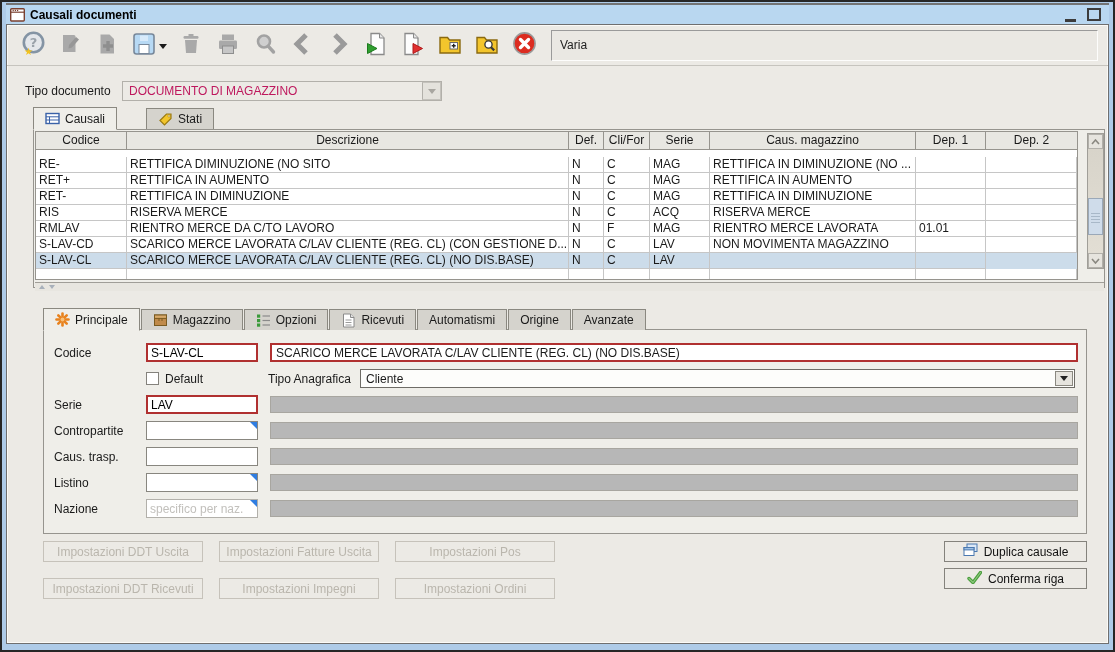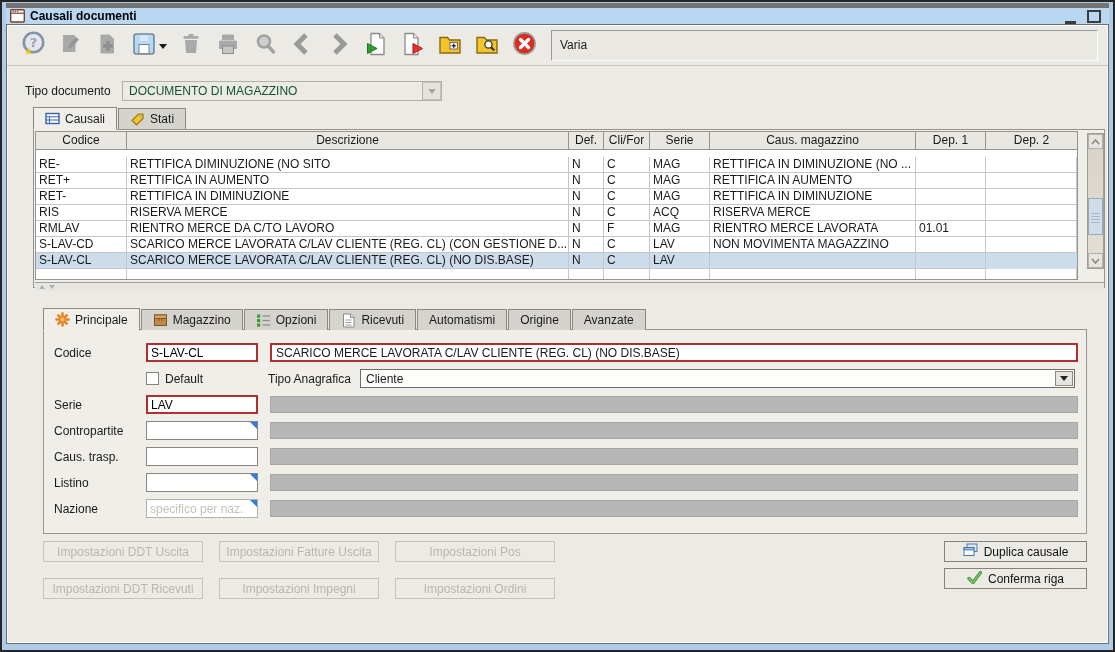--- a/index.html
+++ b/index.html
@@ -1,50 +1,50 @@
 <!DOCTYPE html>
 <html><head>
 <meta charset="utf-8">
 <style>
   * { box-sizing: border-box; margin: 0; padding: 0; }
   html,body { width:1115px; height:652px; }
   body { font-family: "Liberation Sans", "DejaVu Sans", sans-serif; font-size:12px; color:#1a1a1a; background:#888; }
 
   
   .win { position:relative; width:1115px; height:652px; border:2px solid #262626; background:#aecbe8; padding:1px 4px 5px 4px; }
-  .titlebar { height:21px; display:flex; align-items:center; gap:5px; padding:4px 4px; background:#b9d7f0; border-top:5px solid #737373; }
+  .titlebar { height:21px; display:flex; align-items:center; gap:5px; padding:4px 4px; background:#b9d7f0; border-top:2px solid #737373; }
   .title-text { font-weight:bold; font-size:12px; color:#000; }
   .tb-spacer { flex:1; }
   .winbtn { display:inline-block; cursor:default; }
   .btn-min { width:11px; height:3px; background:#3c3c3c; margin:12px 6px 0 0; }
   .btn-max { width:14px; height:13px; border:2px solid #3c3c3c; margin-right:4px; }
 
   .inner { height:calc(100% - 22px); background:#eceae5; border:1px solid #6f6f6f; box-shadow:inset 0 0 0 1px #fbfaf7; overflow:hidden; }
 
   
   .toolbar { height:41px; display:flex; align-items:center; gap:9px; padding:0 10px 0 12px; border-bottom:1px solid #c6c4be; }
   .tool-btn { width:28px; height:28px; display:flex; align-items:center; justify-content:center; flex:0 0 auto; }
   .tool-btn.save { width:38px; }
   .dd-arrow { width:0; height:0; border:4px solid transparent; border-top:5px solid #1a1a1a; margin:6px 0 0 2px; }
   .status-field { flex:1; height:31px; margin-left:4px; background:#eae8e3; border:1px solid; border-color:#9a9a9a #fdfdfc #fdfdfc #9a9a9a; display:flex; align-items:center; padding-left:8px; color:#222; }
 
   
   .tipo-row { display:flex; align-items:center; margin:15px 10px 0 18px; height:20px; }
   .tipo-label { width:97px; }
-  .combo-dis { width:320px; height:20px; border:1px solid #b2b0aa; background:#eceae5; color:#14532d; display:flex; align-items:center; padding-left:6px; }
+  .combo-dis { width:320px; height:20px; border:1px solid #b2b0aa; background:#eceae5; color:#be185d; display:flex; align-items:center; padding-left:6px; }
   .combo-dis .arrow-btn { margin-left:auto; width:19px; height:18px; border:1px solid #c4c2bc; border-left:1px solid #b2b0aa; background:#e4e2dc; display:flex; align-items:center; justify-content:center; }
   .arr-down-gray { width:0; height:0; border:4px solid transparent; border-top:5px solid #a8a6a0; margin-top:4px; }
   .arr-down-dark { width:0; height:0; border:4px solid transparent; border-top:5px solid #222; margin-top:4px; }
 
   
   .tabs-row { display:flex; align-items:flex-end; height:23px; position:relative; z-index:3; }
   .tabs-row .tab { height:21px; display:flex; align-items:center; gap:5px; padding:0 11px; background:#d5d3cd; border:1px solid #8a8880; border-bottom:none; margin-right:1px; white-space:nowrap; }
   .tabs-row .tab.selected { height:23px; background:#efeee9; margin-bottom:-1px; border-bottom:1px solid #efeee9; }
   .ticon { display:inline-flex; width:15px; height:15px; align-items:center; justify-content:center; }
-  .main-tabs { margin:5px 0 0 26px; }
+  .main-tabs { margin:5px 0 0 26px;gap:28px; }
   .detail-tabs { margin:19px 0 0 36px; }
 
   
   .table-panel { margin:0 0 0 26px; width:1072px; height:159px; border:1px solid #96948e; background:#efeee9; position:relative; z-index:2; padding:1px 0 0 1px; }
   .table-area { display:flex; }
   .grid { width:1043px; border:1px solid #96948e; background:#fff; }
   .gridrow { display:grid; grid-template-columns:91px 442px 35px 46px 60px 206px 70px minmax(0,1fr); }
   .ghead { height:18px; background:#e8e7e2; border-bottom:1px solid #96948e; }
   .ghead .th { border-right:1px solid #96948e; text-align:center; line-height:17px; overflow:hidden; white-space:nowrap; }
   .ghead .th:last-child { border-right:none; }

